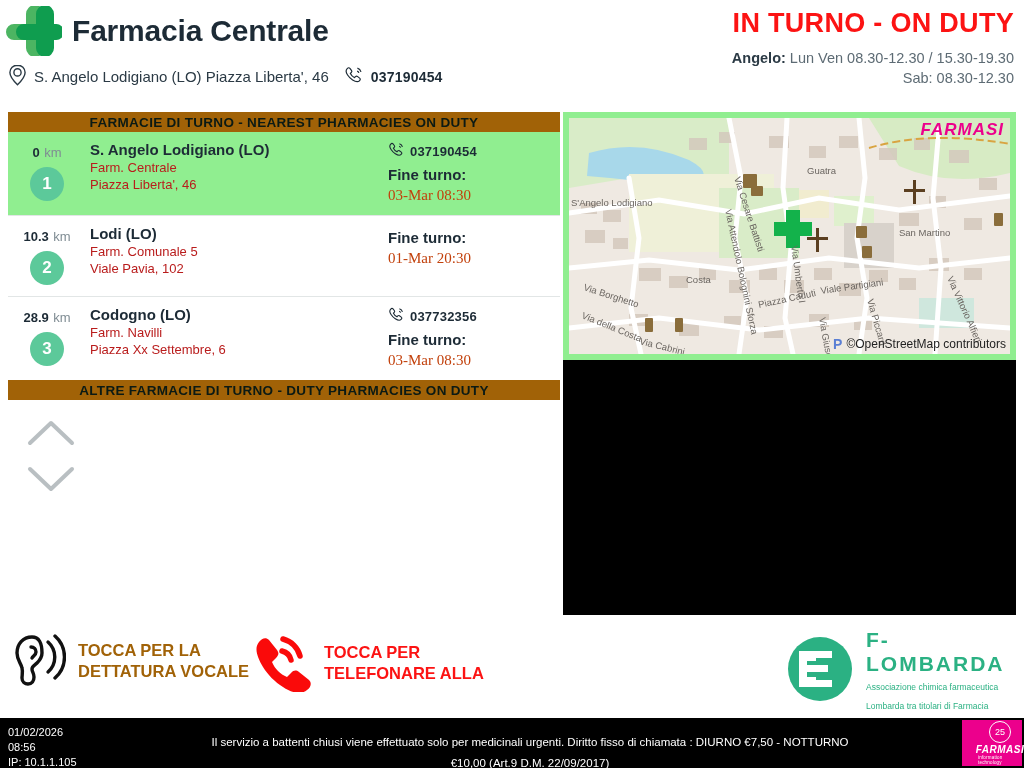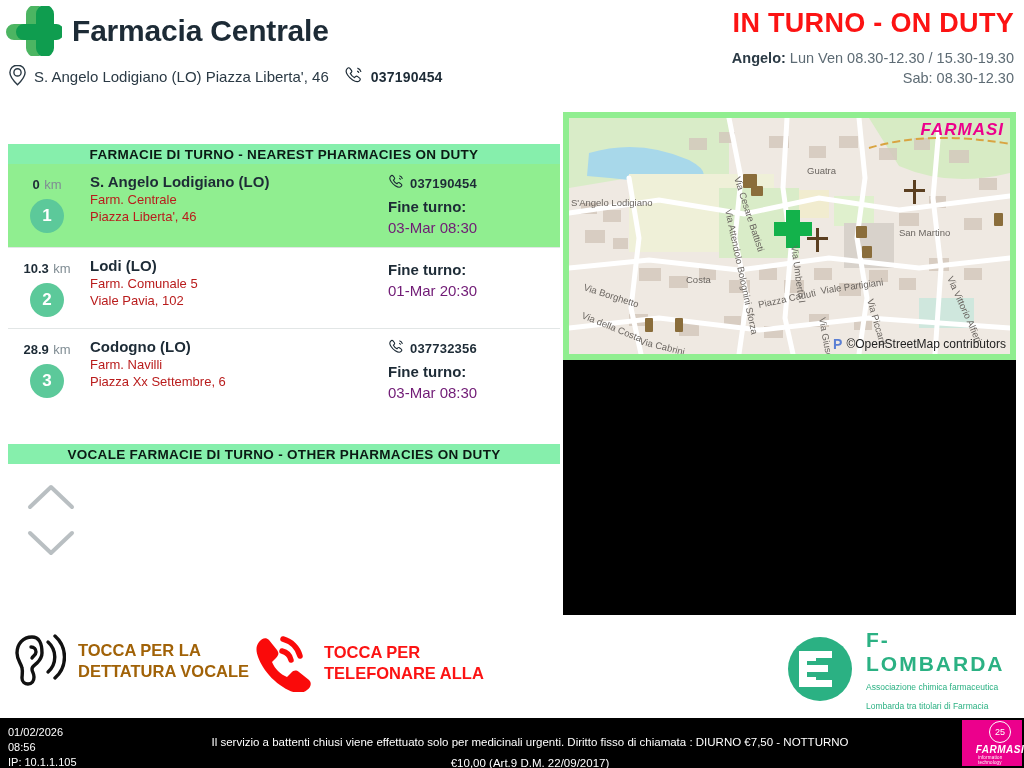--- a/index.html
+++ b/index.html
@@ -24,44 +24,44 @@
   .tel-num { font-size:14px; font-weight:700; color:#1d2b36; letter-spacing:0.2px; }
 
   .onduty { position:absolute; right:10px; top:8px; text-align:right; }
   .onduty-title { font-size:27px; font-weight:700; color:#fc1313; letter-spacing:0.3px; }
   .orari { margin-top:10px; font-size:14.5px; color:#5d6b74; line-height:1.35; }
   .orari b { color:#2b3a45; }
 
   
   .list-col { position:absolute; left:8px; top:112px; width:552px; }
   .sec-head {
-    height:20px; background:#86efac; color:#0b1a14;
+    height:20px; background:#a16207; color:#0b1a14;
     font-size:13.5px; font-weight:700; letter-spacing:0.3px;
-    display:flex; align-items:center; justify-content:center;margin-top:32px;
+    display:flex; align-items:center; justify-content:center;
   }
   .ph-row { display:flex; padding:9px 0 11px 0; position:relative; }
   .ph-row.active { background:#90ee90; }
   .ph-row + .ph-row { border-top:1px solid #e2e6e6; }
   .col-dist { width:78px; flex:0 0 78px; text-align:center; padding-top:2px; }
   .dist-val { font-size:13px; font-weight:700; color:#1d2b36; }
   .dist-unit { font-size:13px; color:#7f8c93; font-weight:400; }
   .rank {
     width:34px; height:34px; border-radius:50%; background:#5cc99a;
     color:#fff; font-size:17px; font-weight:600;
     display:flex; align-items:center; justify-content:center;
     margin:6px auto 0 auto;
   }
   .col-main { flex:1 1 auto; padding-left:4px; }
   .city { font-size:15px; font-weight:700; color:#1d2b36; }
   .pname, .paddr { font-size:13px; color:#b91c1c; margin-top:2px; }
   .col-right { width:172px; flex:0 0 172px; }
   .rtel { display:flex; align-items:center; gap:5px; }
   .rtel-num { font-size:13px; font-weight:700; color:#1d2b36; letter-spacing:0.2px; }
   .fine-lbl { font-size:15px; font-weight:700; color:#1d2b36; margin-top:4px; }
-  .fine-val { font-size:15px; color:#701a75; margin-top:4px; }
+  .fine-val { font-size:15px; color:#c2410c; margin-top:4px;font-family:Liberation Serif, serif; }
 
   .arrows { margin-top:18px; padding-left:18px; }
   .chev { display:block; margin-bottom:12px; }
 
   
   .map-wrap { position:absolute; left:563px; top:112px; width:453px; height:248px;
               background:#90ee90; padding:6px; }
   .map { position:relative; width:441px; height:236px; overflow:hidden; background:#efe9e1; }
   .map svg { display:block; }
   .farmasi-wm { position:absolute; right:6px; top:2px; font-size:17px; font-weight:700;
@@ -191,21 +191,21 @@
                   <path d="M13.4 3.2 a5.2 5.2 0 0 1 3.6 3.6" fill="none" stroke="#1d2b36" stroke-width="1.3"></path>
                   <path d="M13.1 6.1 a2.6 2.6 0 0 1 1.8 1.8" fill="none" stroke="#1d2b36" stroke-width="1.3"></path>
                 </svg></span>
               <span class="rtel-num">037732356</span>
             </div>
             <div class="fine-lbl">Fine turno:</div>
             <div class="fine-val">03-Mar 08:30</div>
           </div>
         </div>
       </div>
-    <div class="sec-head">VOCALE FARMACIE DI TURNO - OTHER PHARMACIES ON DUTY</div>
+    <div class="sec-head">ALTRE FARMACIE DI TURNO - DUTY PHARMACIES ON DUTY</div>
     <div class="arrows">
       <span class="chev">
         <svg width="50" height="30" viewBox="0 0 50 30">
             <path d="M4 25 L25 5 L46 25" fill="none" stroke="#b9bfc2" stroke-width="4" stroke-linecap="round" stroke-linejoin="round"></path>
           </svg>
       </span>
       <span class="chev">
         <svg width="50" height="30" viewBox="0 0 50 30">
             <path d="M4 5 L25 25 L46 5" fill="none" stroke="#b9bfc2" stroke-width="4" stroke-linecap="round" stroke-linejoin="round"></path>
           </svg>

